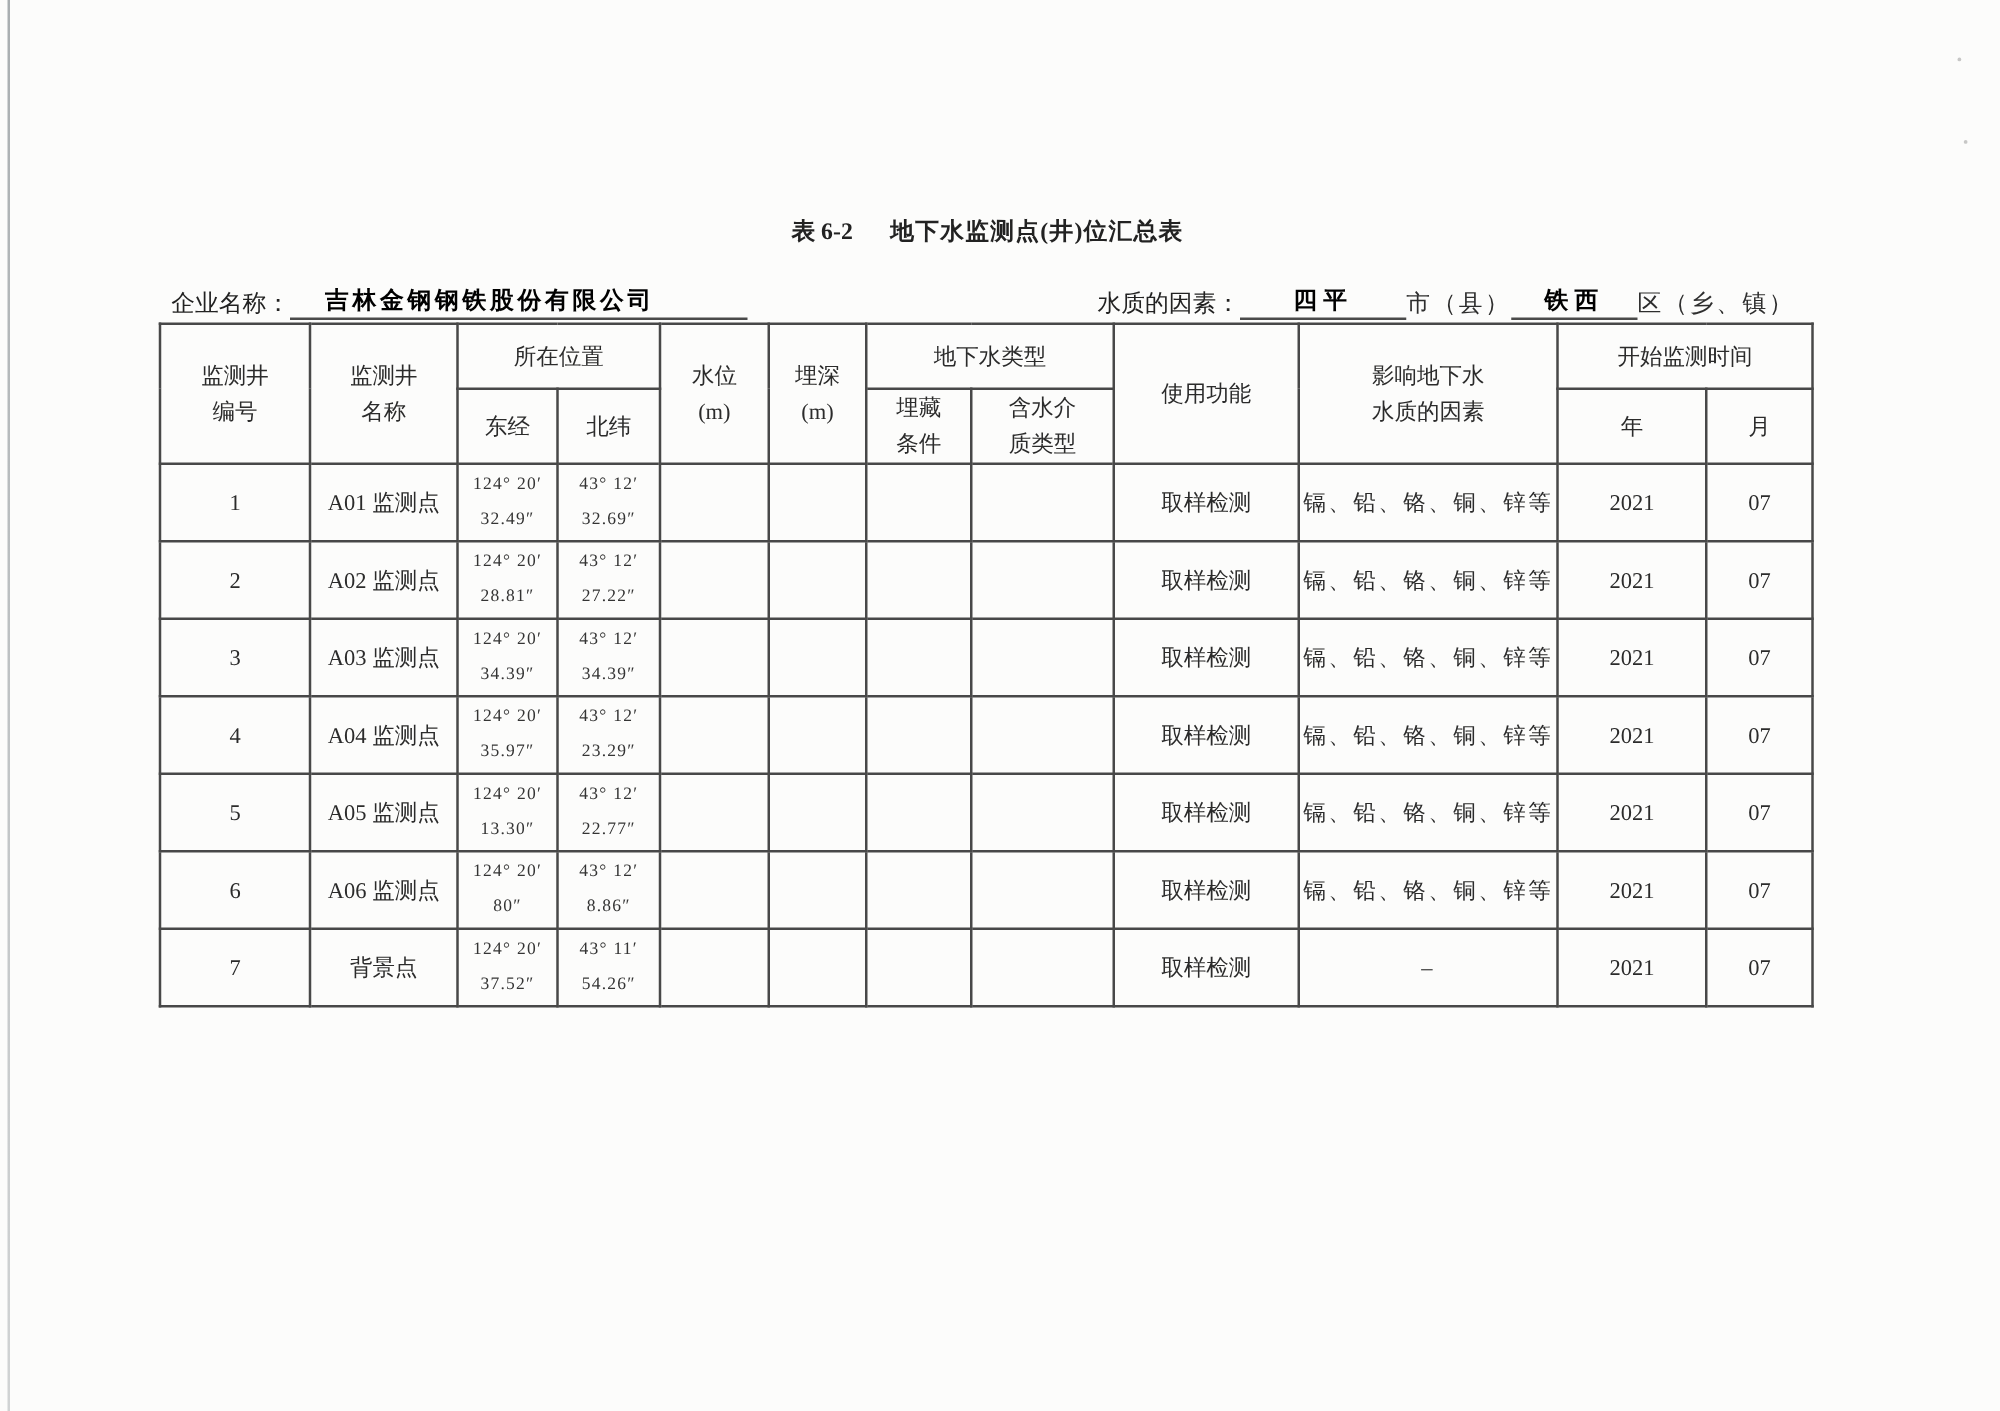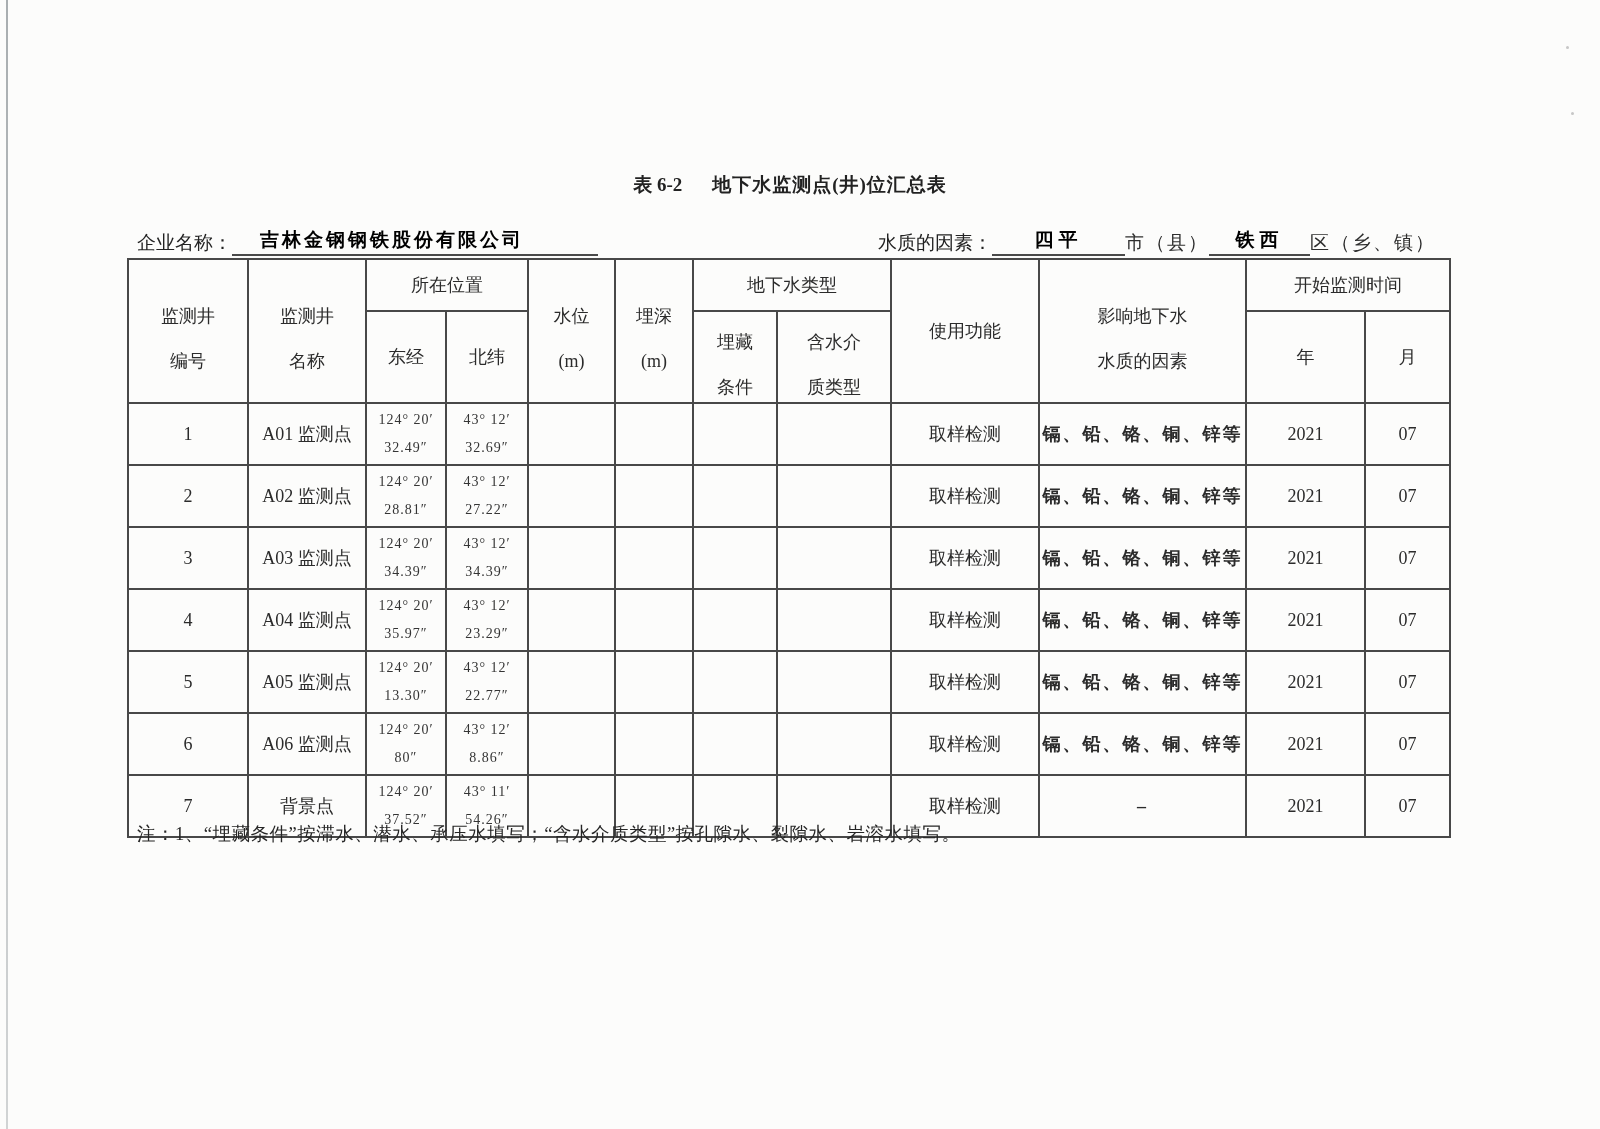--- a/index.html
+++ b/index.html
@@ -37,23 +37,23 @@
     position:absolute;left:127px;top:258px;width:1322px;
     border-collapse:collapse;table-layout:fixed;
   }
   table.gw td{
     border:2px solid #484848;text-align:center;vertical-align:middle;
     padding:0;font-size:18px;color:#2b2b2b;overflow:hidden;
   }
   tr.h1 td{height:50px;}
   tr.h2 td{height:58px;}
   tr.datarow td{height:60px;}
-  .hdr span{display:block;line-height:29px;margin-top:16px;}
+  .hdr span{display:block;line-height:29px;}
   .coord span{display:block;font-size:14px;line-height:28px;letter-spacing:1px;color:#343434;}
-  .cell-factors{letter-spacing:2px;font-size:18px;font-weight:bold;}
+  .cell-factors{letter-spacing:2px;font-size:18px;}
   .cell-num{font-size:19px;}
   .notes{position:absolute;left:137px;top:821px;font-size:18.5px;color:#262626;letter-spacing:.5px;}
   .note-line2{margin-top:13px;margin-left:43px;}
 </style>
 </head>
 <body>
 
 <div class="scan-edge"></div>
 <div class="speck" style="left:1566px;top:46px;"></div>
 <div class="speck" style="left:1571px;top:112px;"></div>
@@ -265,14 +265,13 @@
       <td></td>
       <td>取样检测</td>
       <td class="cell-factors">–</td>
       <td class="cell-num">2021</td>
       <td class="cell-num">07</td>
     </tr>
   </tbody>
 </table>
 
 <div class="notes">
-  <div>注：1、“埋藏条件”按滞水、潜水、承压水填写；“含水介质类型”按孔隙水、裂隙水、岩溶水填写。</div>
 </div>
 
 </body></html>

